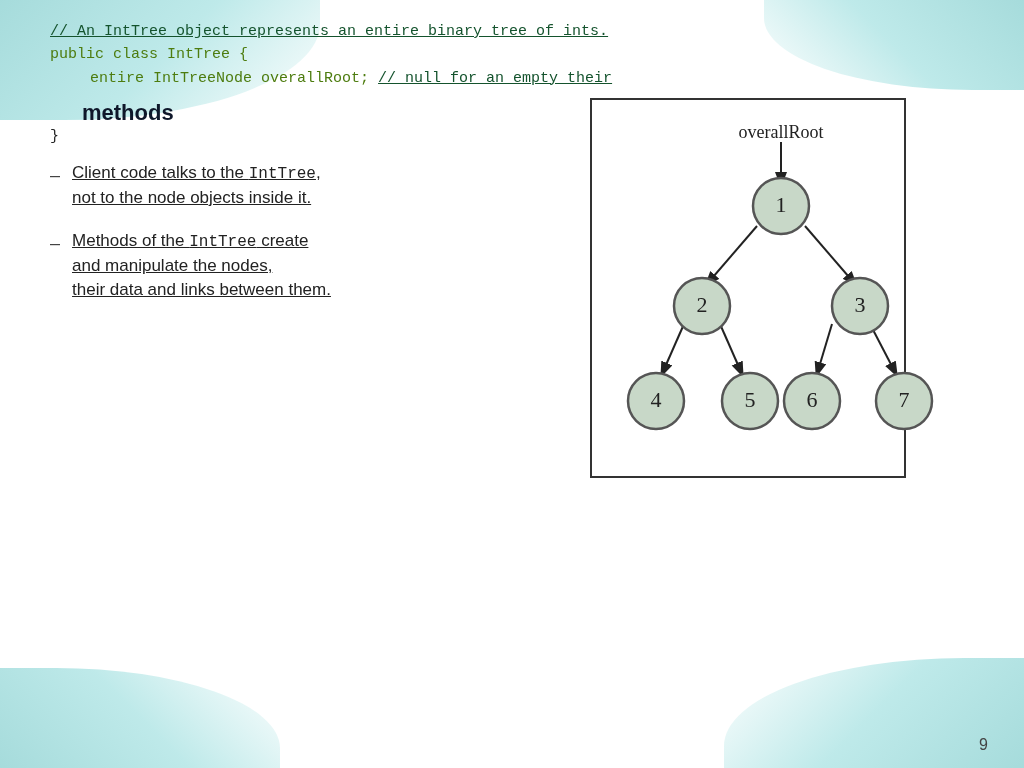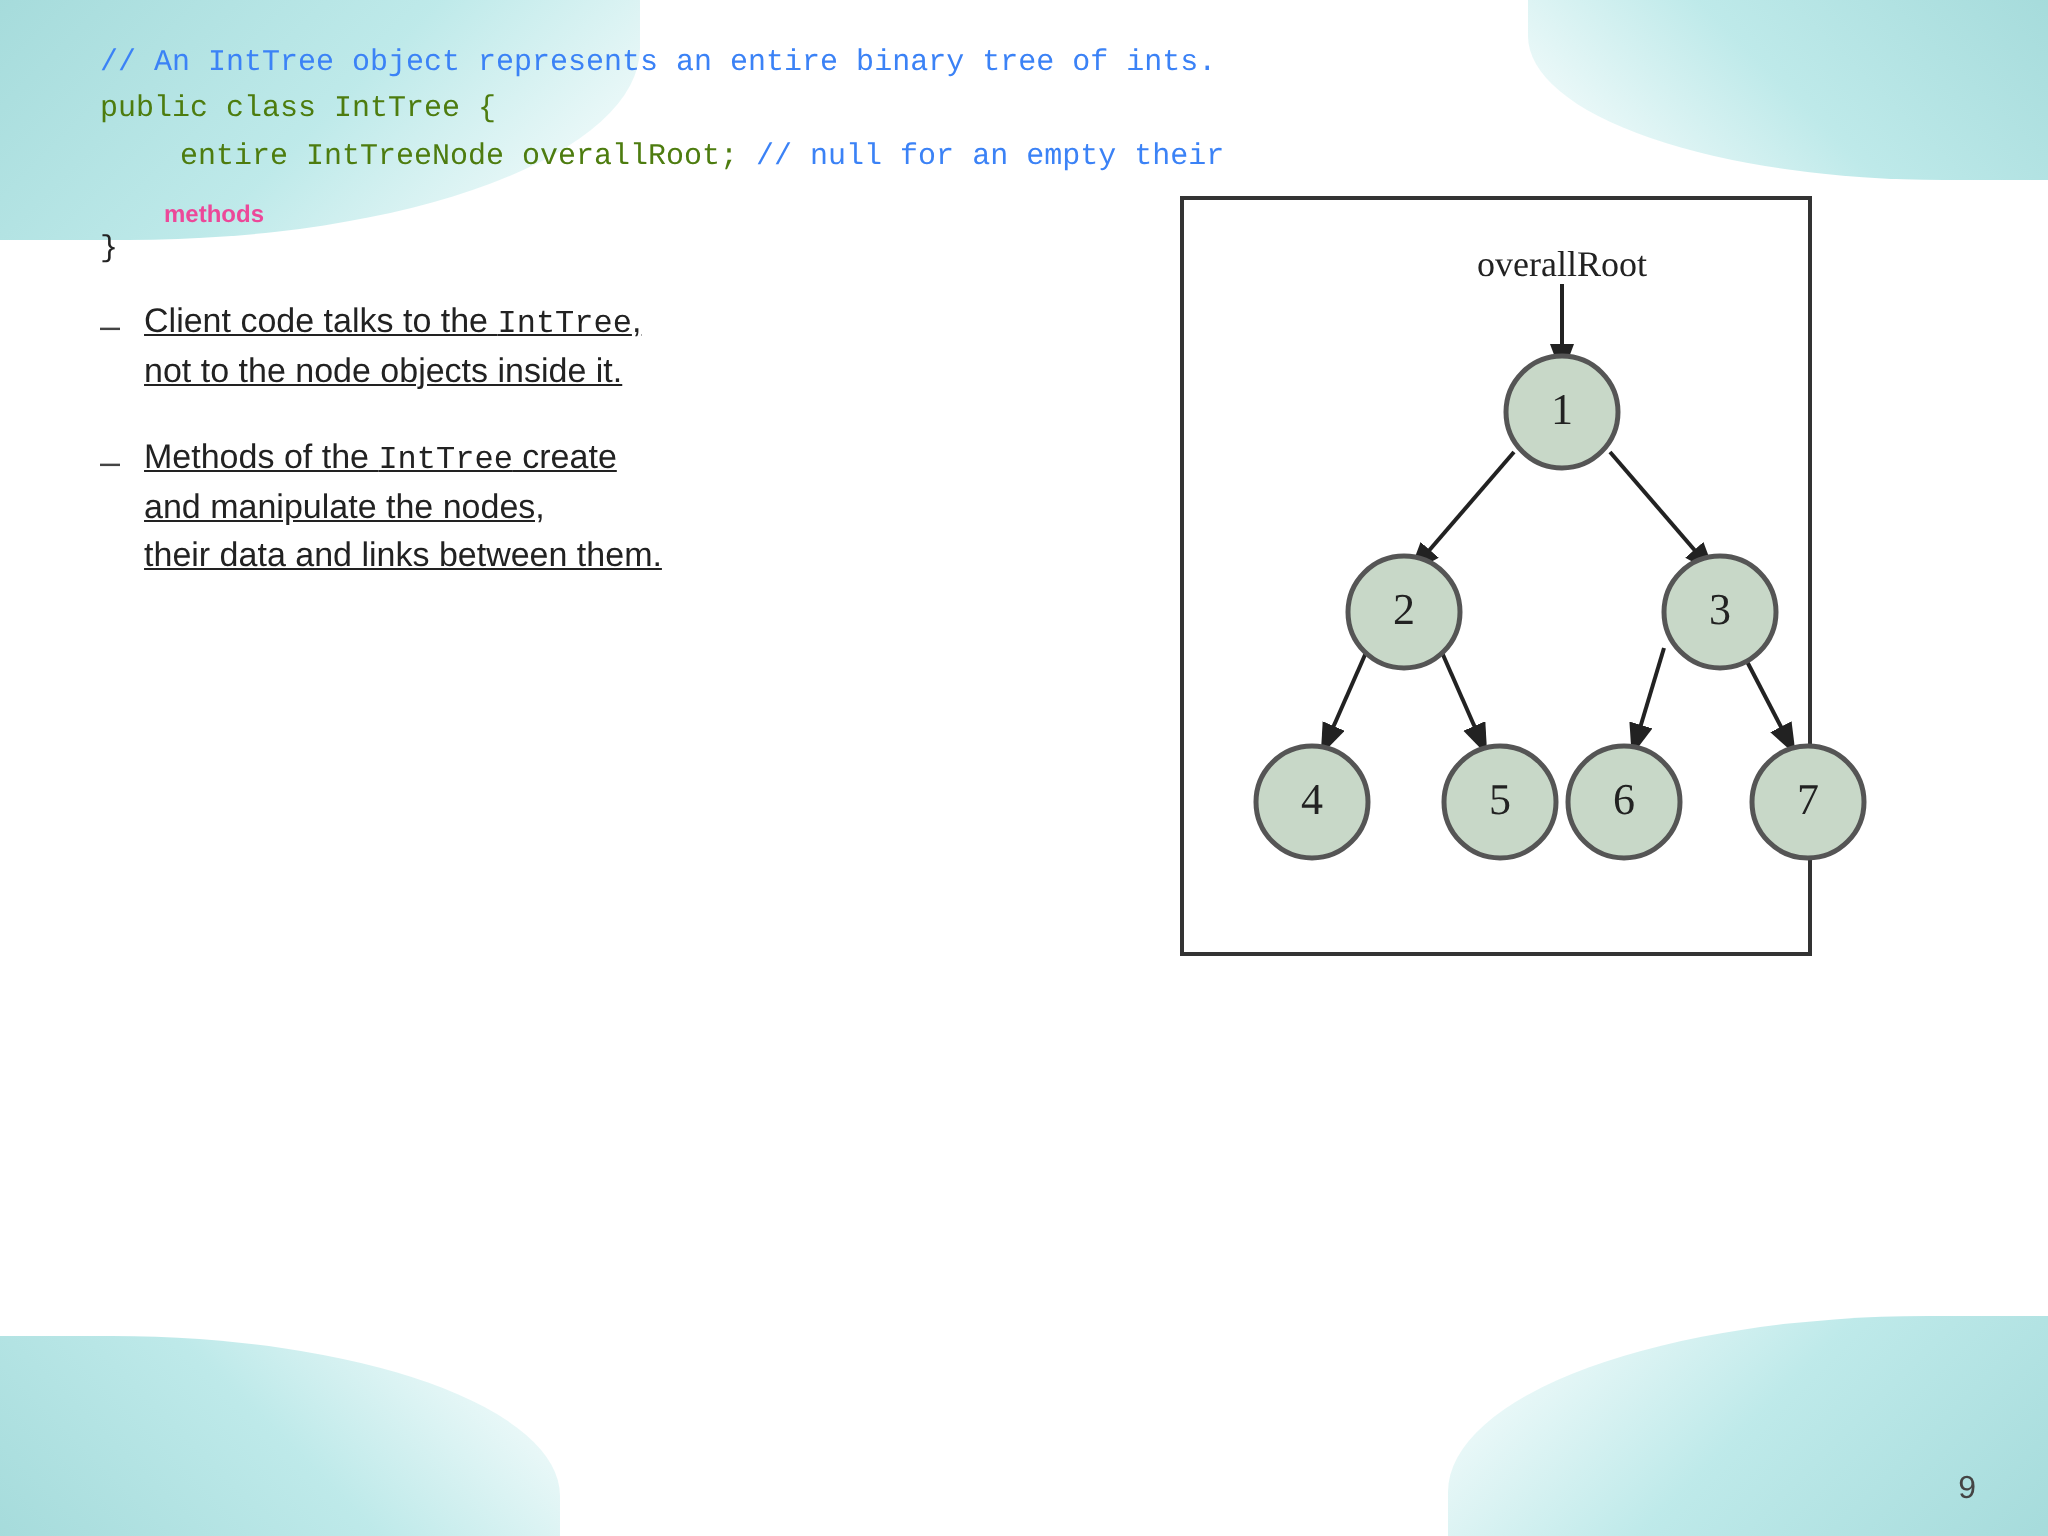--- a/index.html
+++ b/index.html
@@ -83,21 +83,22 @@
 
     
     .code-block {
       font-family: 'Courier New', monospace;
       font-size: 15px;
       color: #2a7a2a;
       line-height: 1.55;
       margin-bottom: 8px;
     }
     .code-comment {
-      color: #3b82f6;
+      color: #14532d;
+      text-decoration: underline;
     }
     .code-black {
       color: #4d7c0f;
     }
     .code-indent2 {
       margin-left: 64px;
     }
 
     
     .main-layout {
@@ -112,22 +113,22 @@
       flex: 0 0 520px;
       max-width: 520px;
     }
 
     .methods-section {
       margin-top: 2px;
       margin-bottom: 2px;
     }
     .methods-label {
       font-weight: 800;
-      font-size: 12px;
-      color: #ec4899;
+      font-size: 22px;
+      color: #0f172a;
       margin-left: 32px;
     }
     .closing-brace {
       font-family: 'Courier New', monospace;
       font-size: 15px;
       color: #222;
     }
 
     .bullet-list {
       margin-top: 16px;

